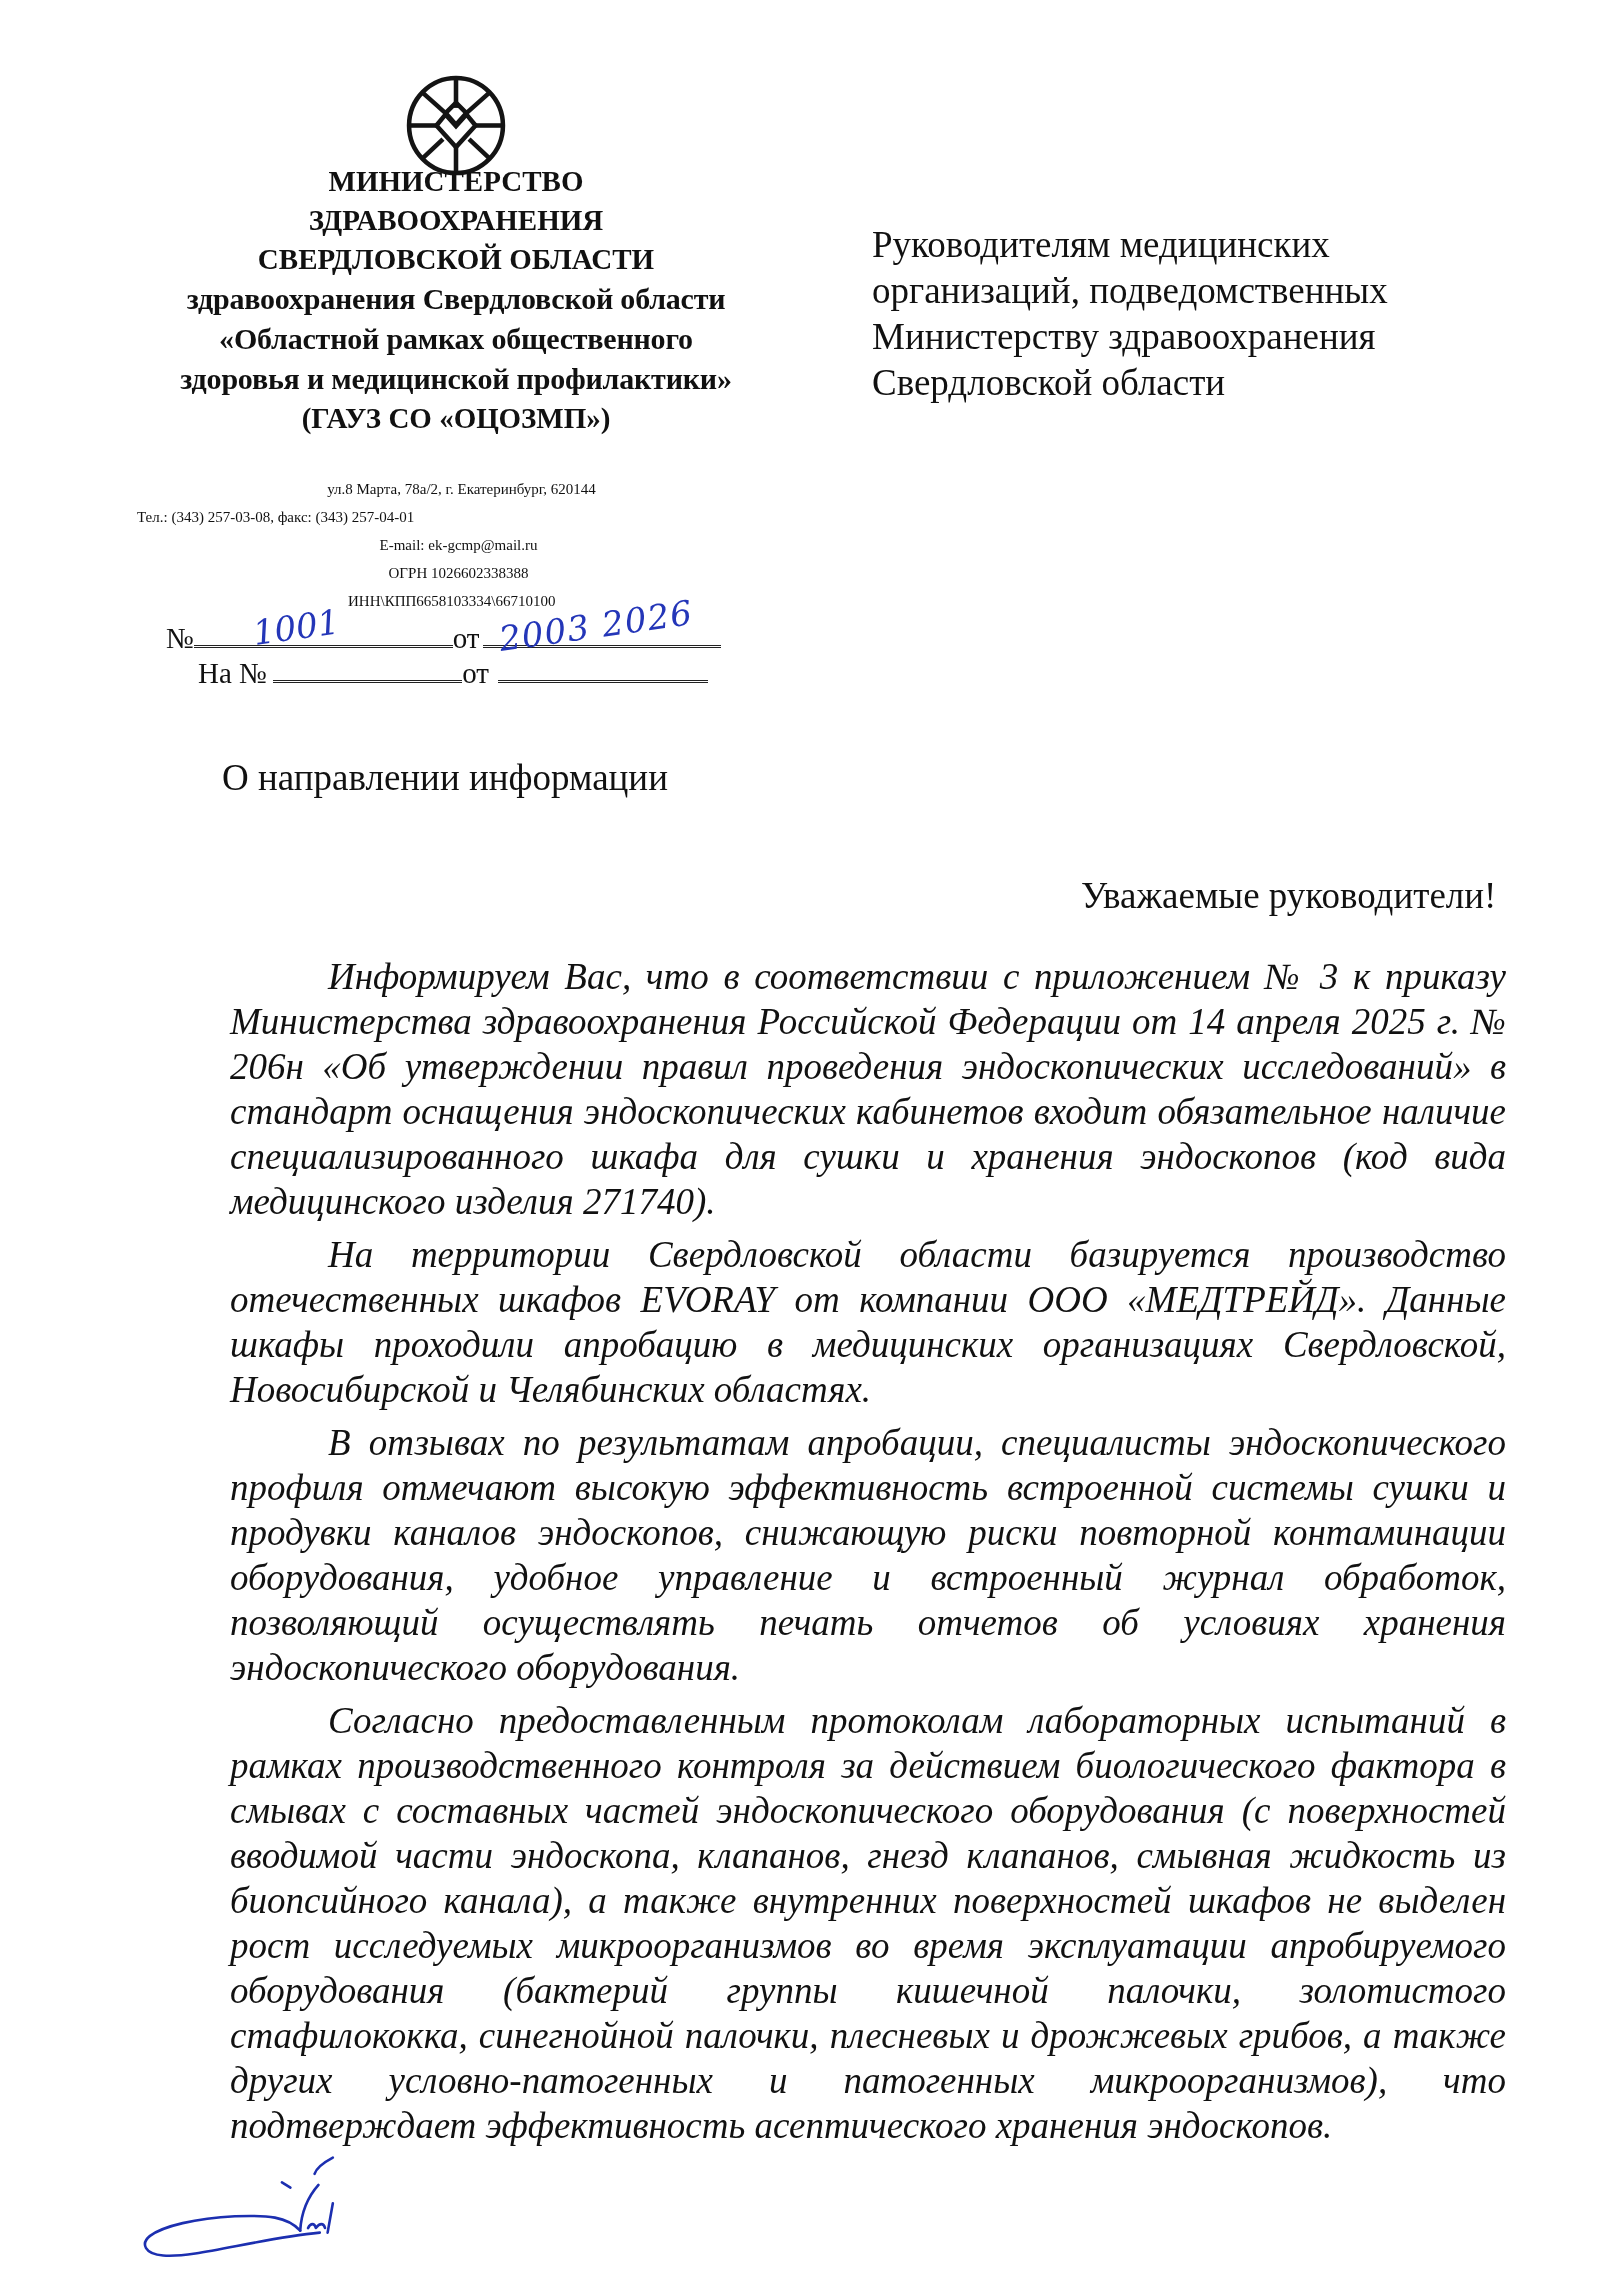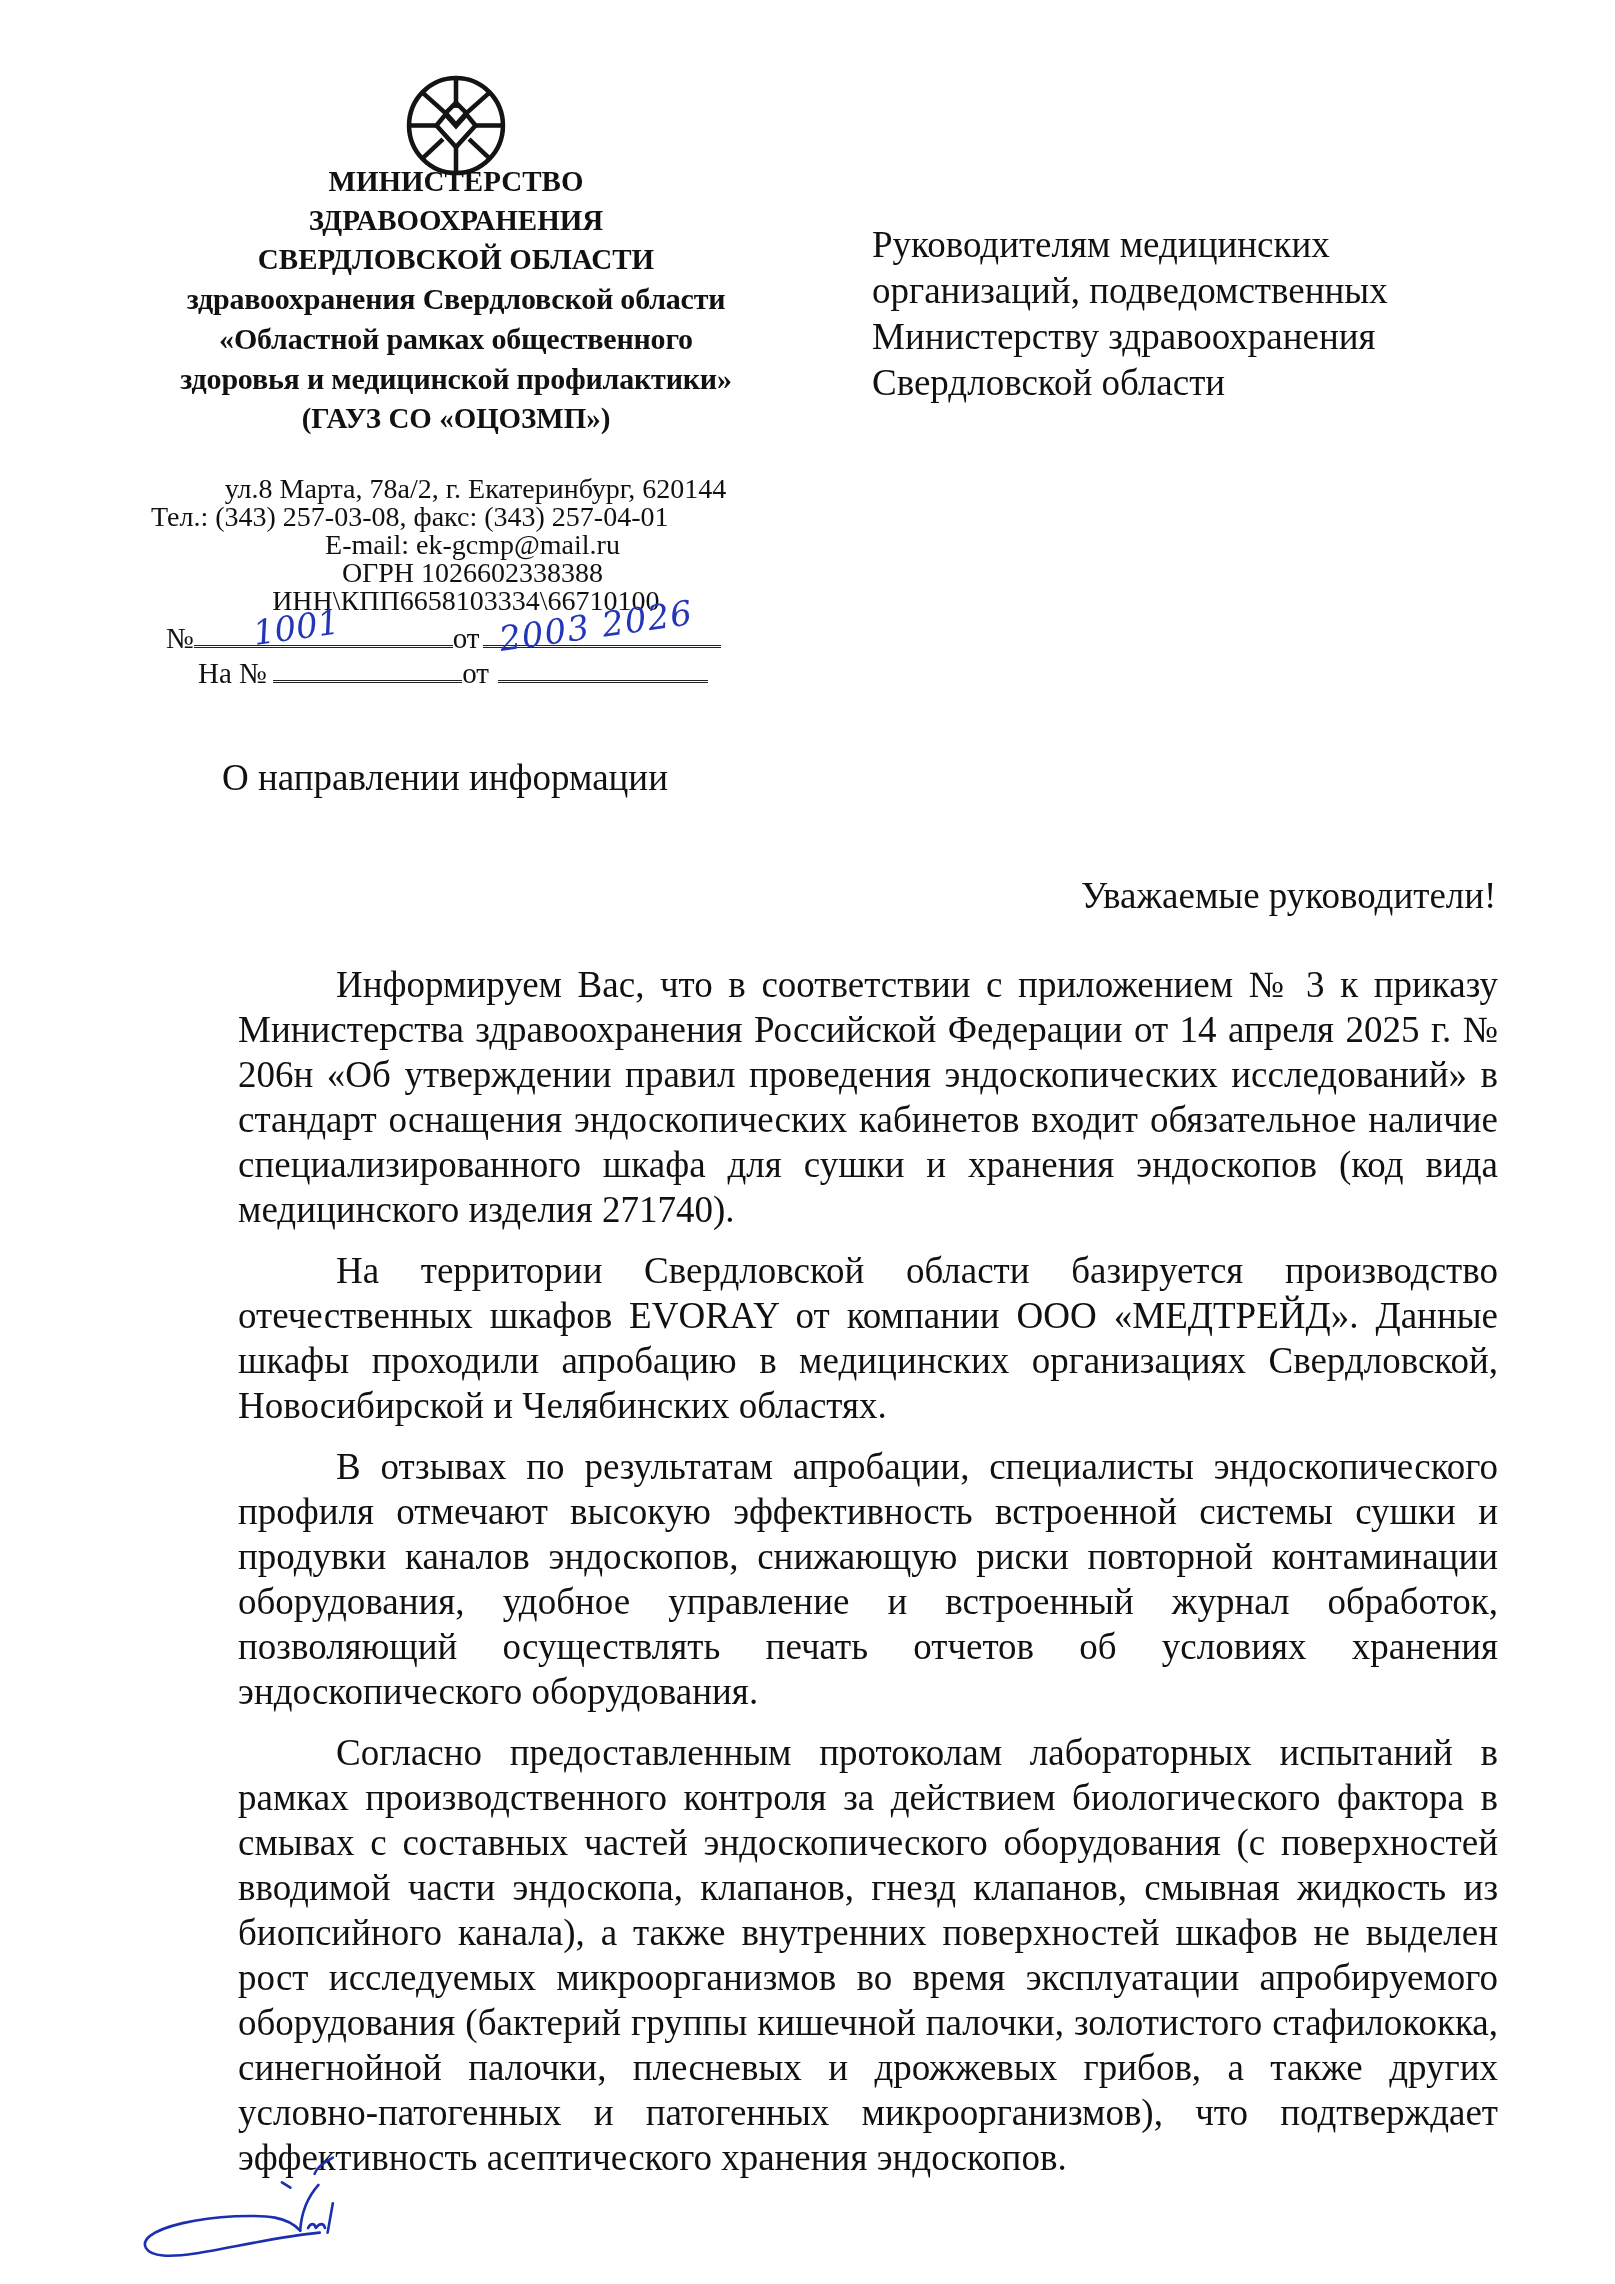--- a/index.html
+++ b/index.html
@@ -5,37 +5,37 @@
   html, body { margin: 0; padding: 0; background: #ffffff; }
   body { width: 1616px; height: 2284px; position: relative; overflow: hidden;
          font-family: "Liberation Serif", "DejaVu Serif", serif; color: #111111; }
   .logo { position: absolute; left: 405px; top: 74px; width: 102px; height: 103px; }
 
   .hdr { position: absolute; left: 130px; width: 652px; text-align: center; font-weight: bold;
          line-height: 39px; }
   .hdr .u { font-size: 29px; display: block; height: 39px; }
   .hdr .m { font-size: 30px; display: block; height: 40px; letter-spacing: -0.2px; }
 
-  .contact { position: absolute; left: 130px; width: 652px; font-size: 28px; line-height: 28px; }
+  .contact { position: absolute; left: 116px; width: 652px; font-size: 15px; line-height: 28px; }
   .contact div { height: 28px; }
   .c-center { text-align: center; }
 
   .regline { position: absolute; font-size: 29px; line-height: 33px; white-space: nowrap; }
   .uline { display: inline-block; border-bottom: 3.3px double #222; vertical-align: baseline; height: 26px; position: relative; }
   .hand { position: absolute; font-family: "DejaVu Serif", serif; font-style: italic; color: #2436b8;
           font-size: 34px; white-space: nowrap; transform: rotate(-8deg); transform-origin: left bottom; }
 
   .addressee { position: absolute; left: 872px; top: 222px; font-size: 37px; line-height: 46px; }
   .subject { position: absolute; left: 222px; top: 756px; font-size: 37px; }
   .greeting { position: absolute; left: 222px; width: 1294px; top: 874px; font-size: 37px; text-align: right; padding-left: 0; }
   .greeting span { position: relative; left: -19.6px; }
 
   .body { position: absolute; left: 222px; width: 1292px; top: 946px; font-size: 37px; line-height: 45px;
           text-align: justify; }
-  .body p { margin: 16px; text-indent: 98px; }
+  .body p { margin: 8px; text-indent: 98px; font-style: italic; }
 
   .signature { position: absolute; left: 137px; top: 2151px; width: 235px; height: 111px; }
 </style>
 </head>
 <body>
 
 <svg class="logo" viewBox="0 0 156 158">
   <g fill="none" stroke="#141414" stroke-width="7" stroke-linejoin="miter">
     <ellipse cx="78" cy="79" rx="72" ry="73"></ellipse>
 

